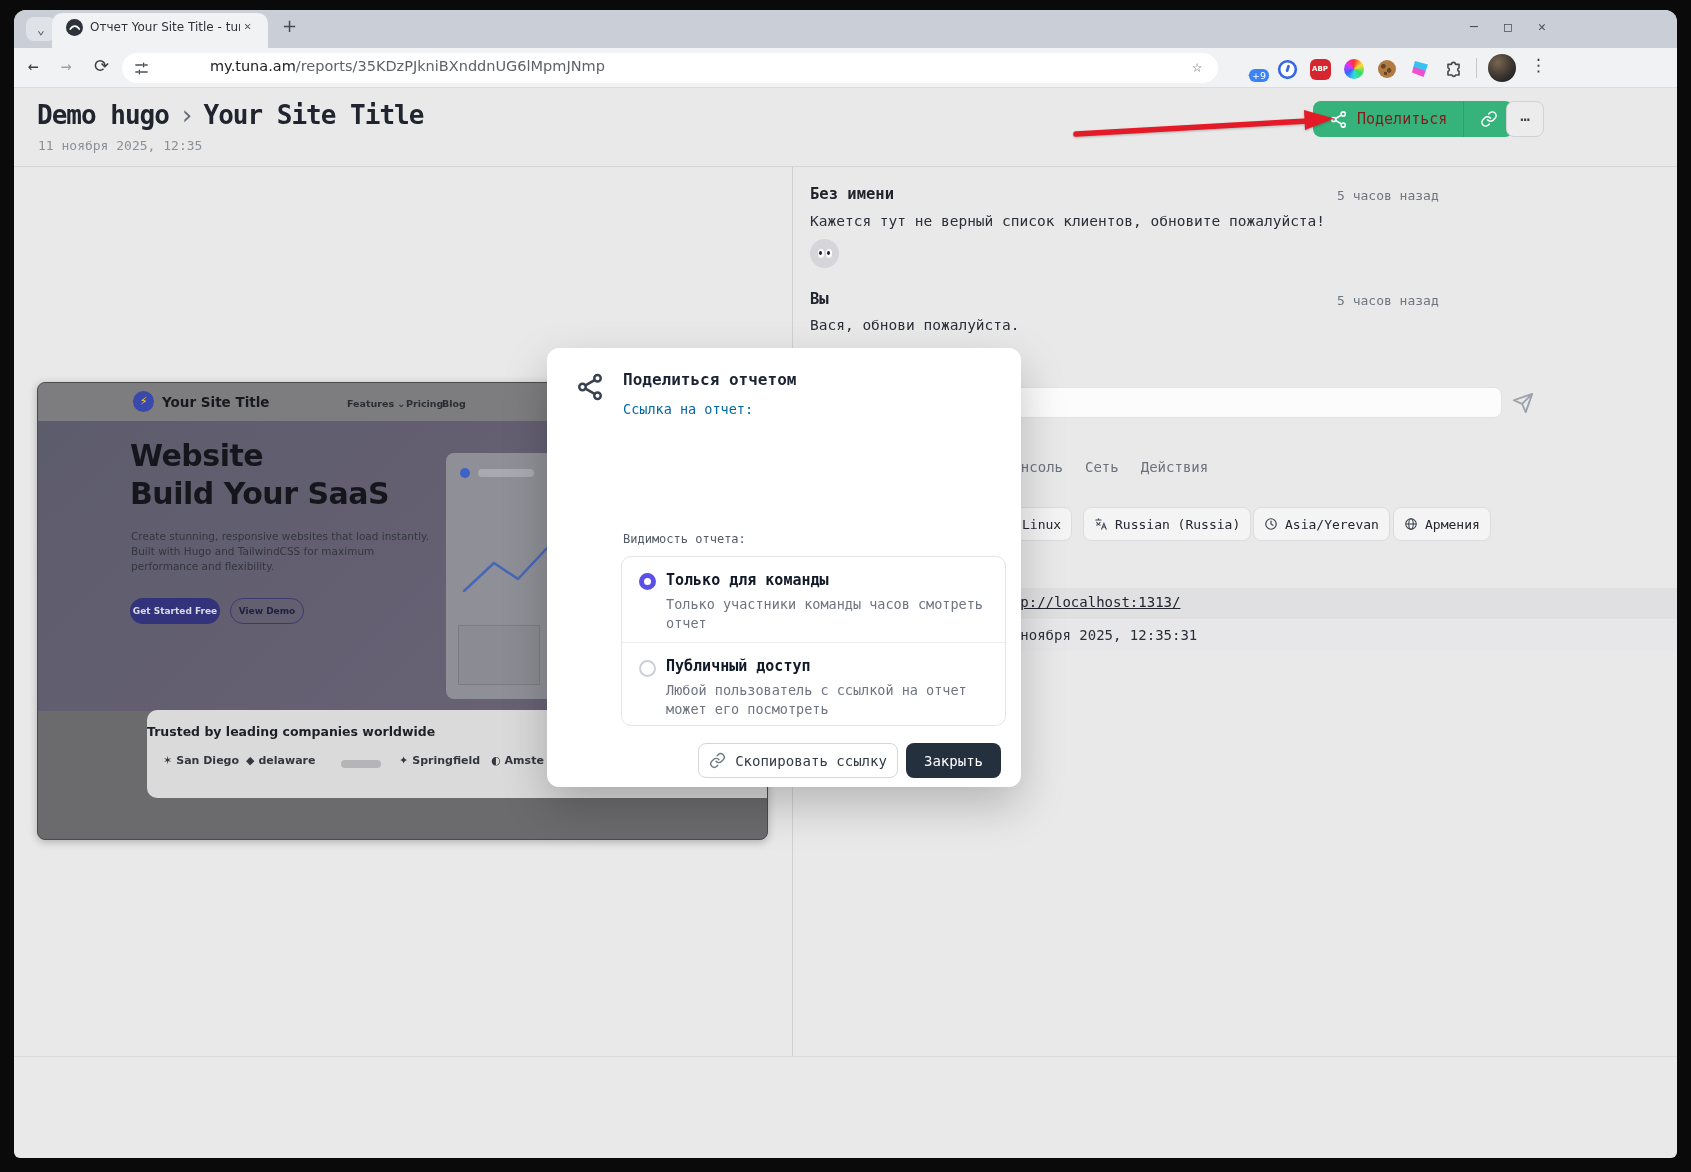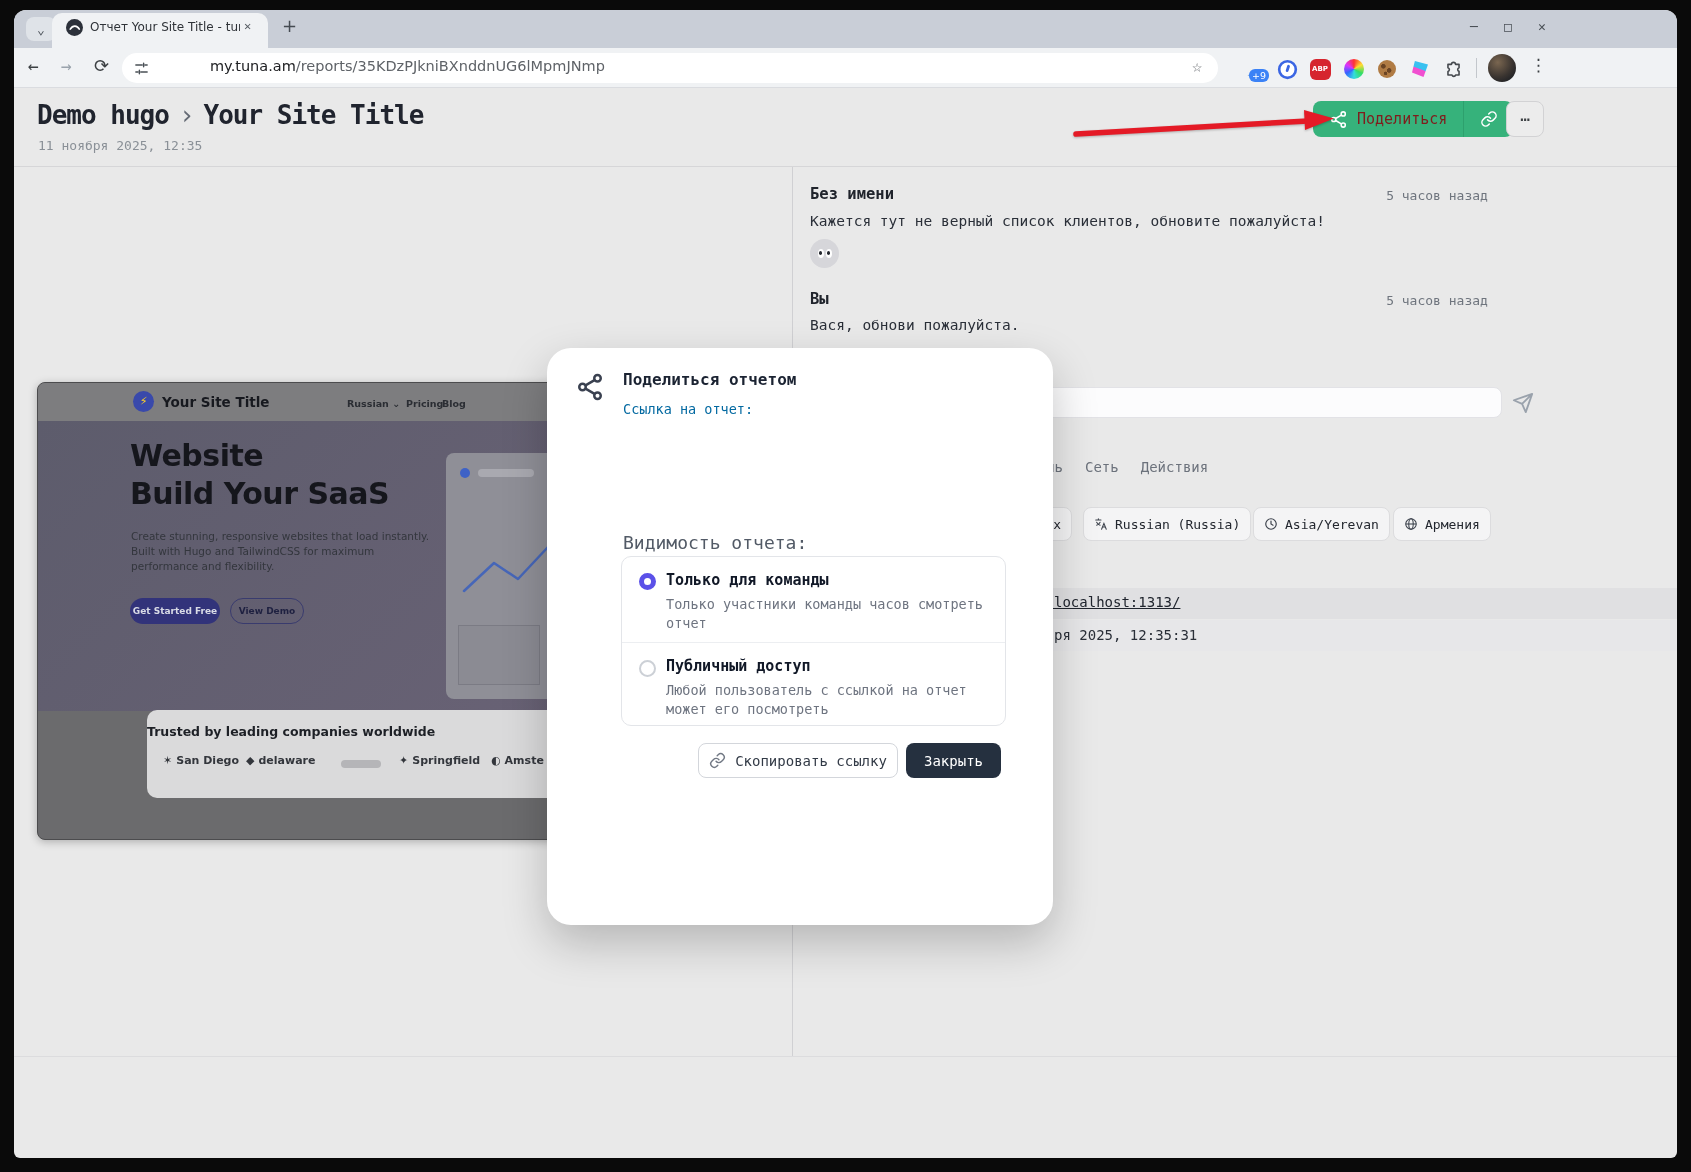--- a/index.html
+++ b/index.html
@@ -49,21 +49,21 @@
   .share-main{background:#36b27b;color:#7f1d1d;display:flex;align-items:center;gap:9px;padding:0 16px;font-size:15px;}
   .share-link-seg{background:#36b27b;border-left:1px solid #2da06d;width:49px;display:flex;align-items:center;justify-content:center;color:#fff;}
   .more-btn{left:1506px;top:101px;width:38px;height:36px;background:#ececec;border:1px solid #d2d2d4;box-sizing:border-box;
       border-radius:8px;color:#3c4043;font-size:17px;display:flex;align-items:center;justify-content:center;}
   .hdr-line{left:14px;top:166px;width:1663px;height:1px;background:#d6d6d8;}
   .v-divider{left:792px;top:167px;width:1px;height:889px;background:#d0d0d3;}
   .bottom-line{left:14px;top:1056px;width:1663px;height:1px;background:#dcdcde;}
 
   
   .c-author{font-size:15.5px;font-weight:bold;color:#20242c;}
-  .c-time{font-size:13px;color:#6f757e;text-align:center;}
+  .c-time{font-size:13px;color:#6f757e;text-align:left;}
   .c-text{font-size:14.5px;color:#2a2f38;}
   .reaction{width:29px;height:29px;border-radius:50%;background:#d6d6da;display:flex;align-items:center;justify-content:center;gap:2px;}
   .eye{width:6px;height:9px;background:#fefefe;border-radius:50%;position:relative;}
   .eye:after{content:"";position:absolute;left:1px;top:1.5px;width:3.5px;height:4px;border-radius:50%;background:#23272e;}
   .cmt-input{left:810px;top:387px;width:692px;height:31px;background:#fcfcfd;border:1px solid #e2e2e6;border-radius:8px;box-sizing:border-box;}
   .tabsrow{left:1004px;top:459px;display:flex;gap:22px;font-size:14px;color:#6c727c;}
   .badge{top:507px;height:34px;background:#f4f4f5;border:1px solid #dcdcde;border-radius:8px;box-sizing:border-box;
       display:flex;align-items:center;gap:7px;padding:0 10px;font-size:13px;color:#23272f;}
   .inforow{left:793px;width:884px;height:31px;}
   .row-link{font-size:14px;color:#20252e;text-decoration:underline;}
@@ -88,28 +88,28 @@
   .pv-dot{left:14px;top:15px;width:10px;height:10px;border-radius:50%;background:#3e62c6;}
   .pv-bar{left:32px;top:16px;width:56px;height:8px;border-radius:4px;background:#a9a9b0;}
   .pv-burger span{display:block;width:13px;height:2px;background:#63636d;margin:2.5px 0;}
   .pv-box{border:1.5px solid #7b7b84;box-sizing:border-box;background:#8b8b93;}
   .pv-trusted{left:109px;top:327px;width:622px;height:88px;background:#dadadb;border-radius:10px 0 0 10px;}
   .pv-trusted-title{left:0;top:14px;width:510px;text-align:left;font-size:12.5px;font-weight:bold;color:#1d2026;}
   .pv-logoitem{top:44px;font-size:11px;font-weight:bold;color:#33363c;display:flex;align-items:center;gap:4px;}
   .pv-blur{left:194px;top:50px;width:40px;height:8px;border-radius:4px;background:#b5b5b8;}
 
   
-  .modal{left:547px;top:348px;width:474px;height:577px;background:#ffffff;border-radius:24px;
-      box-shadow:0 18px 45px rgba(0,0,0,.22);z-index:40;padding-left:32px;}
+  .modal{left:547px;top:348px;width:474px;height:439px;background:#ffffff;border-radius:12px;
+      box-shadow:0 18px 45px rgba(0,0,0,.22);z-index:40;}
   .m-title{left:76px;top:22px;font-size:16px;font-weight:bold;color:#1b2332;}
   .m-label{left:76px;top:53px;font-size:13.5px;color:#0369a1;}
   .m-urlbox{left:74px;top:79px;width:385px;height:92px;background:#f2f2f4;border-radius:8px;
       font-size:13.5px;line-height:22px;color:#3a4150;text-align:center;display:flex;flex-direction:column;justify-content:center;}
   .m-copyicon{position:absolute;right:12px;top:41px;color:#6b7280;}
-  .m-vislabel{left:76px;top:184px;font-size:18px;color:#525a66;}
+  .m-vislabel{left:76px;top:184px;font-size:12px;color:#525a66;}
   .m-options{left:74px;top:208px;width:385px;height:170px;border:1px solid #e3e5e9;border-radius:10px;box-sizing:border-box;background:#fff;}
   .m-opt{position:absolute;left:0;width:100%;box-sizing:border-box;padding:14px 16px;}
   .m-opt2{top:85px;border-top:1px solid #eceef1;}
   .radio{position:absolute;left:17px;top:16px;width:17px;height:17px;border-radius:50%;box-sizing:border-box;background:#fff;}
   .radio.on{border:5px solid #5b51e8;}
   .radio.off{border:2px solid #ccd0d6;}
   .opt-title{margin-left:28px;font-size:15px;font-weight:bold;color:#111827;}
   .opt-desc{margin-left:28px;margin-top:6px;width:320px;font-size:13.5px;line-height:19px;color:#6e7480;}
   .m-copybtn{left:151px;top:395px;width:200px;height:35px;border:1px solid #d3d6db;border-radius:8px;background:#fff;
       box-sizing:border-box;display:flex;align-items:center;justify-content:center;gap:9px;font-size:14px;color:#323a46;}
@@ -216,21 +216,21 @@
   <div class="abs hdr-line"></div>
   <div class="abs v-divider"></div>
   <div class="abs bottom-line"></div>
 
   <div class="abs preview sans">
     <div class="abs pv-head"></div>
     <div class="abs pv-logo">
         <span>⚡</span>
       </div>
     <div class="abs pv-sitename">Your Site Title</div>
-    <div class="abs pv-nav" style="left:309px;"><span>Russian</span> <span>⌄</span></div>
+    <div class="abs pv-nav" style="left:309px;"><span>Features</span> <span>⌄</span></div>
     <div class="abs pv-nav" style="left:368px;">Pricing</div>
     <div class="abs pv-nav" style="left:404px;">Blog</div>
 
     <div class="abs pv-hero"></div>
     <div class="abs pv-h1">
       <div>Website</div>
         <div>Build Your SaaS</div>
     </div>
     <div class="abs pv-desc">Create stunning, responsive websites that load instantly. Built with Hugo and TailwindCSS for maximum performance and flexibility.</div>
     <div class="abs pv-btn1">Get Started Free</div>

